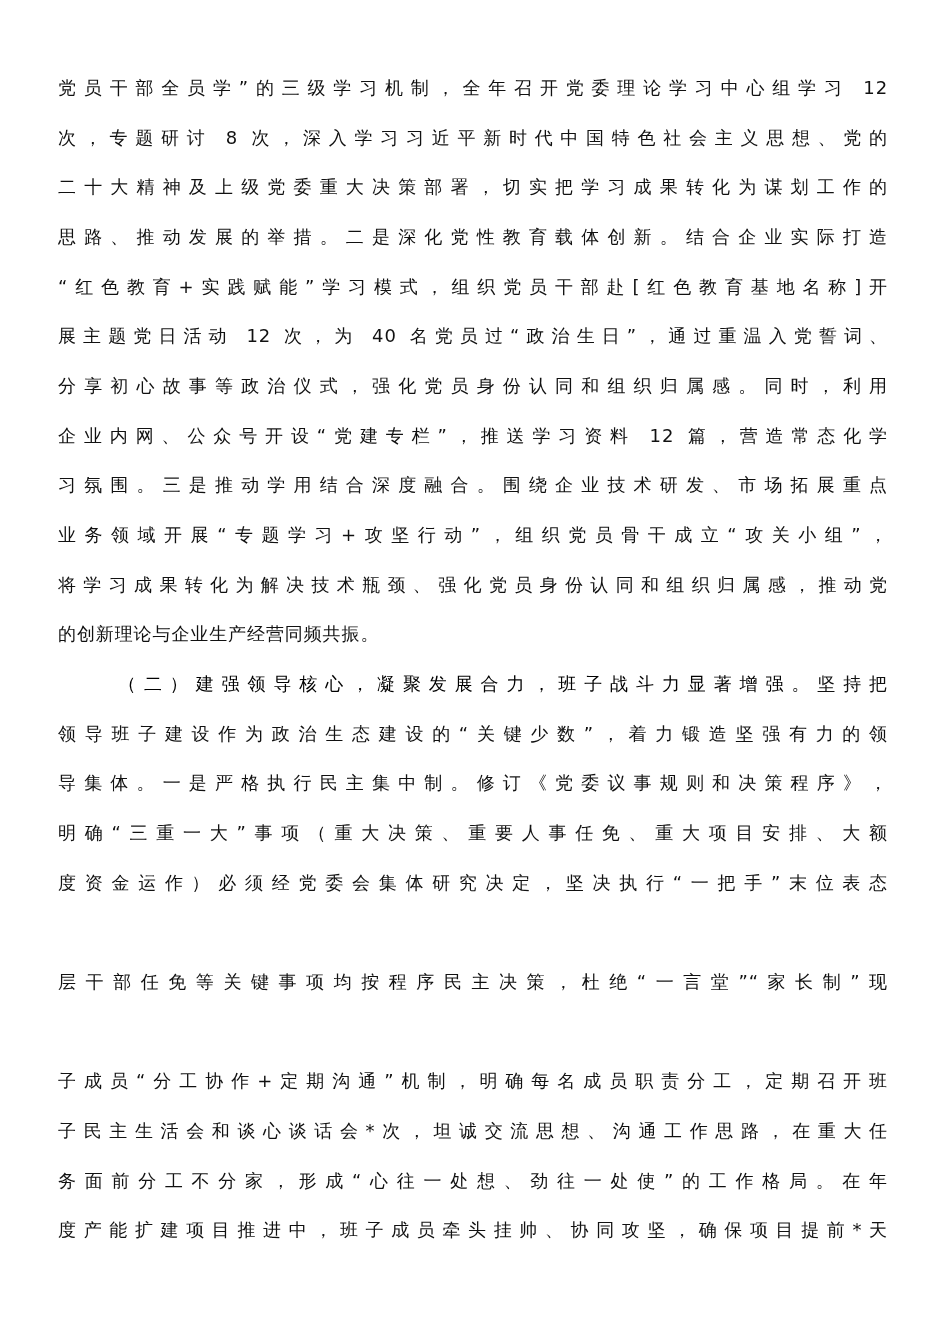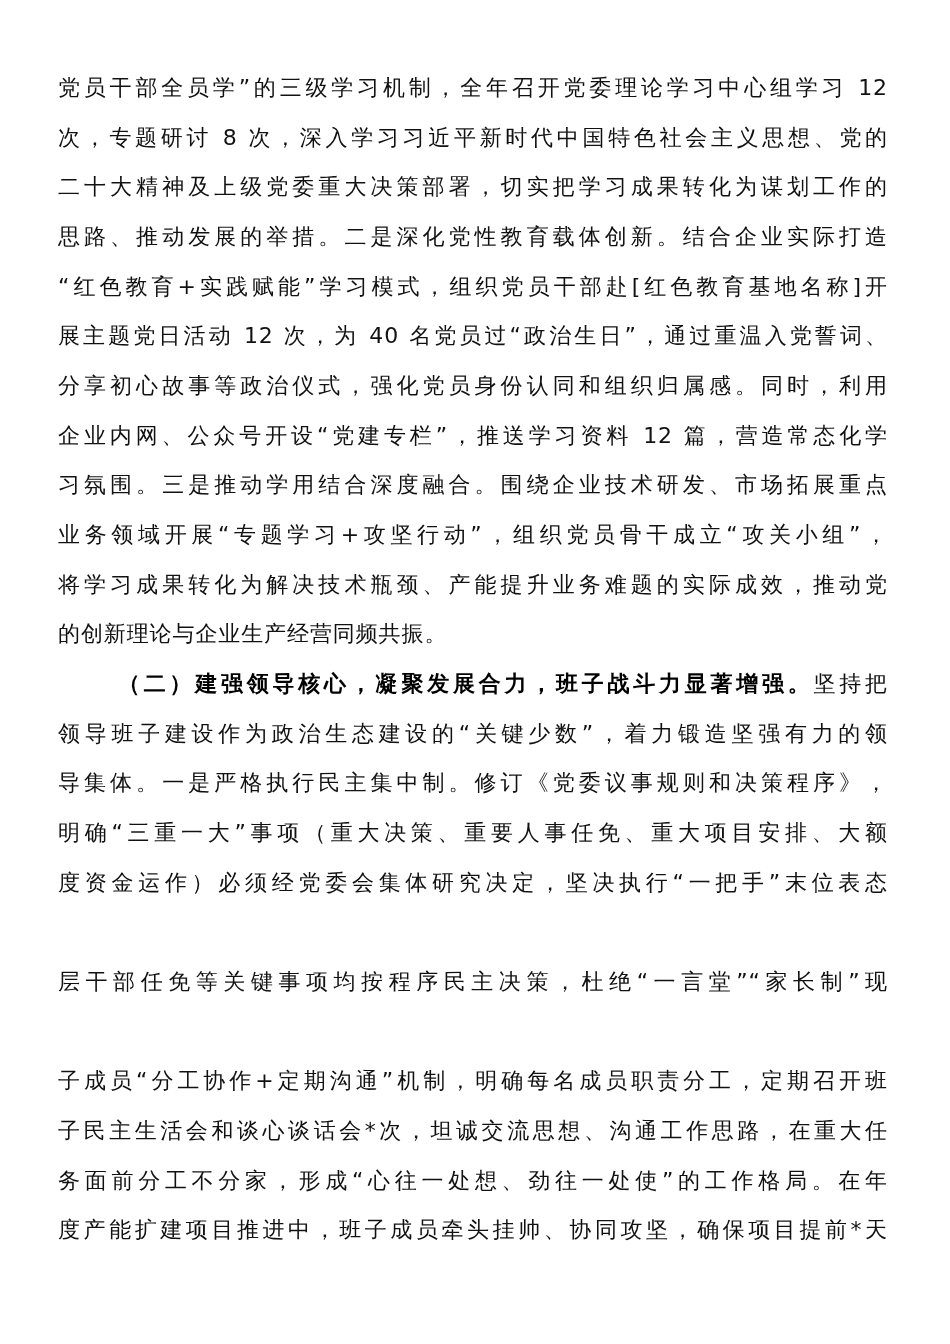--- a/index.html
+++ b/index.html
@@ -21,56 +21,56 @@
       top: 0;
       width: 950px;
       height: 1344px;
       background: #ffffff;
     }
     .line {
       position: absolute;
       left: 58px;
       width: 830px;
       height: 40px;
-      font-size: 22px;
+      font-size: 18px;
       line-height: 40px;
       white-space: nowrap;
       letter-spacing: 0.9px;
       color: #111111;
       text-align: justify;
       text-align-last: justify;
     }
     .line.last {
       text-align-last: left;
     }
     .line.indent {
       left: 118px;
       width: 770px;
     }
     .bold {
-      font-weight: bold;
+      font-weight: normal;
       color: #000000;
     }
   </style>
 </head>
 <body>
 
 <div class="page">
 
   <div class="line" style="top:68px">党员干部全员学”的三级学习机制，全年召开党委理论学习中心组学习 12</div>
   <div class="line" style="top:118px">次，专题研讨 8 次，深入学习习近平新时代中国特色社会主义思想、党的</div>
   <div class="line" style="top:167px">二十大精神及上级党委重大决策部署，切实把学习成果转化为谋划工作的</div>
   <div class="line" style="top:267px">“红色教育+实践赋能”学习模式，组织党员干部赴[红色教育基地名称]开</div>
   <div class="line" style="top:217px">思路、推动发展的举措。二是深化党性教育载体创新。结合企业实际打造</div>
   <div class="line" style="top:316px">展主题党日活动 12 次，为 40 名党员过“政治生日”，通过重温入党誓词、</div>
   <div class="line" style="top:366px">分享初心故事等政治仪式，强化党员身份认同和组织归属感。同时，利用</div>
   <div class="line" style="top:416px">企业内网、公众号开设“党建专栏”，推送学习资料 12 篇，营造常态化学</div>
   <div class="line" style="top:465px">习氛围。三是推动学用结合深度融合。围绕企业技术研发、市场拓展重点</div>
   <div class="line" style="top:515px">业务领域开展“专题学习+攻坚行动”，组织党员骨干成立“攻关小组”，</div>
-  <div class="line" style="top:565px">将学习成果转化为解决技术瓶颈、产能提升业务难题的实际成效，推动党</div>
+  <div class="line" style="top:565px">将学习成果转化为解决技术瓶颈、强化党员身份认同和组织归属感，推动党</div>
   <div class="line last" style="top:614px">的创新理论与企业生产经营同频共振。</div>
 
   <div class="line indent" style="top:664px">
     <span class="bold">（二）建强领导核心，凝聚发展合力，班子战斗力显著增强。</span><span>坚持把</span>
   </div>
 
   <div class="line" style="top:714px">领导班子建设作为政治生态建设的“关键少数”，着力锻造坚强有力的领</div>
   <div class="line" style="top:763px">导集体。一是严格执行民主集中制。修订《党委议事规则和决策程序》，</div>
   <div class="line" style="top:813px">明确“三重一大”事项（重大决策、重要人事任免、重大项目安排、大额</div>
   <div class="line" style="top:863px">度资金运作）必须经党委会集体研究决定，坚决执行“一把手”末位表态</div>

